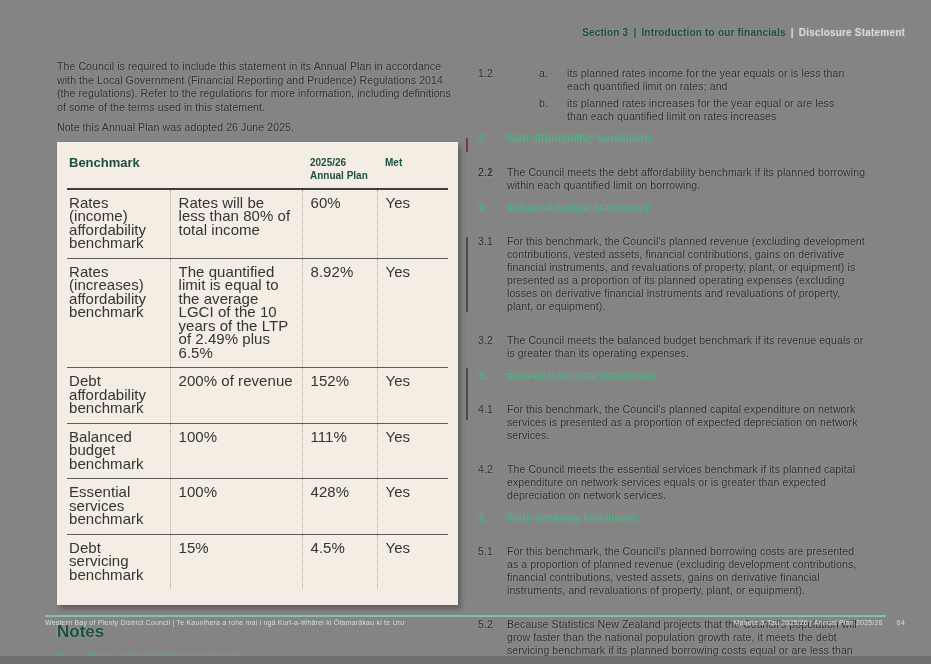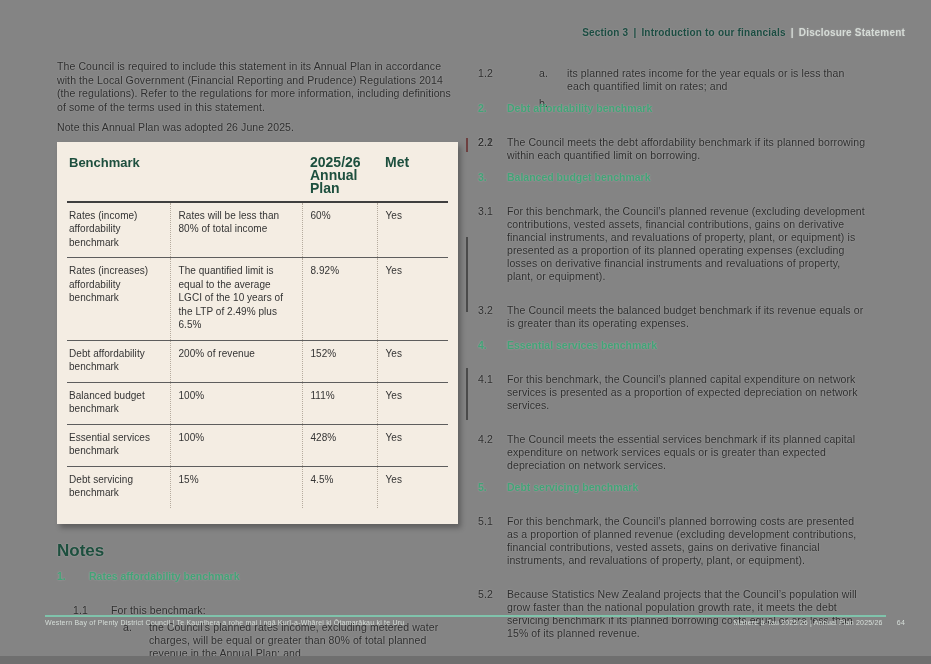--- a/index.html
+++ b/index.html
@@ -36,26 +36,26 @@
   .panel{
     background:var(--panel,#f4ede3);
     width:381px;
     padding:6px 10px 16px 10px;
     box-shadow:3px 4px 5px rgba(0,0,0,.28);
   }
   .panel table{ border-collapse:collapse; table-layout:fixed; width:381px; }
   .panel col.c1{width:103px}.panel col.c2{width:132px}.panel col.c3{width:75px}.panel col.c4{width:71px}
   .panel th{
     text-align:left; vertical-align:top; color:var(--heading-dark,#1d4f3e);
-    font-size:14px; line-height:13px; padding:8px 8px 6px 8px; font-weight:bold;
+    font-size:10px; line-height:13px; padding:8px 8px 6px 8px; font-weight:bold;
   }
   .panel th.th-main{ font-size:13px; padding-left:2px; }
   .panel thead tr{ border-bottom:2px solid #3f3f3f; }
   .panel td{
-    vertical-align:top; font-size:10px; line-height:13.5px; letter-spacing:.05px;
+    vertical-align:top; font-size:15px; line-height:13.5px; letter-spacing:.05px;
     color:#343434; padding:6px 8px 8px 8px;
   }
   .panel td.c1{ padding-left:2px; }
   .panel tbody td + td{ border-left:1px dotted #b5ab9e; }
   .panel tbody tr + tr td{ border-top:1px solid #5d5d5d; }
 
   
   .notes-title{
     margin:17px 0 0 0; font-size:17px; font-weight:bold;
     color:var(--heading-dark,#1d4f3e);
@@ -190,20 +190,21 @@
 
   <div class="col-right">
     <div class="item halo" style="margin-top:0;">
       <span class="n">1.2</span>
       <div class="sub">
         <span class="n">a.</span>
         <span>its planned rates income for the year equals or is less than each quantified limit on rates; and</span>
       </div>
       <div class="sub">
         <span class="n">b.</span>
+        <span>its planned rates increases for the year equal or are less than each quantified limit on rates increases</span>
       </div>
     </div>
 
     <div class="sec halo">
       <div class="sec-head">
         <span class="n">2.</span>
         <span>Debt affordability benchmark</span>
       </div>
       <div class="item">
         <span class="n">2.1</span>

